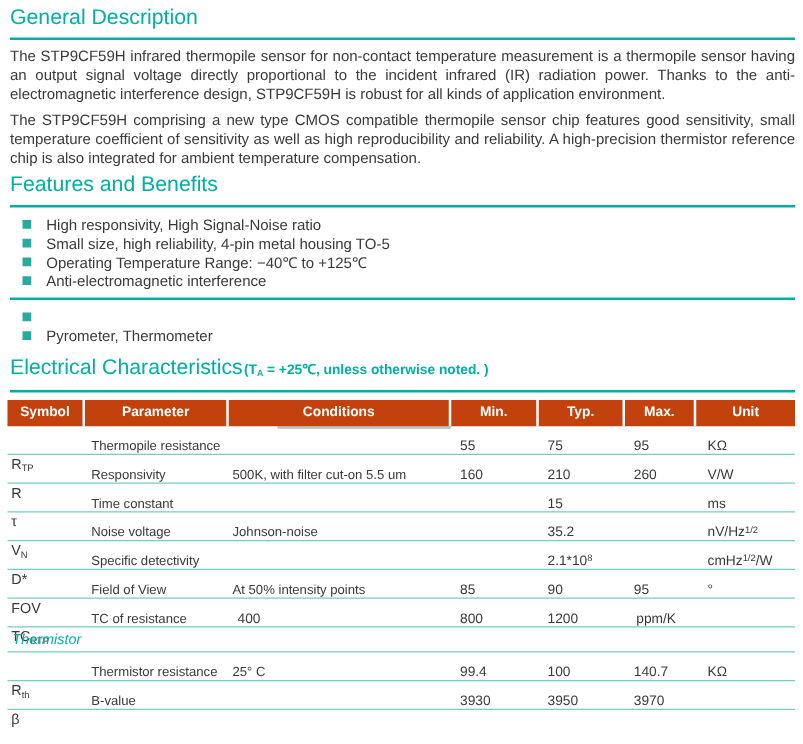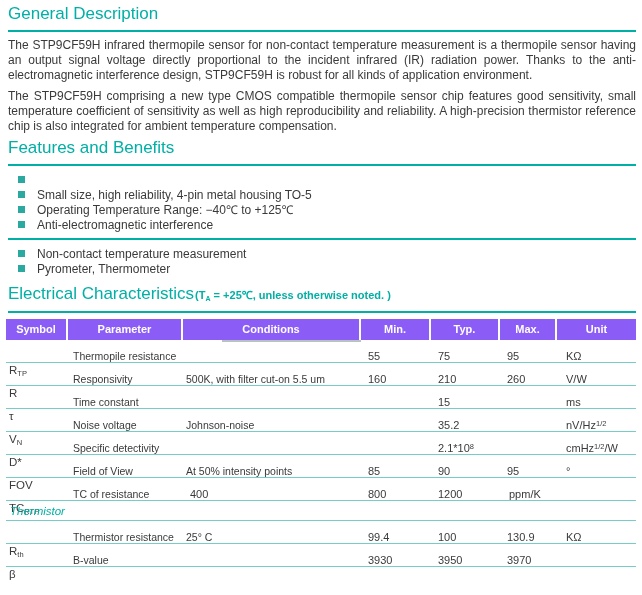--- a/index.html
+++ b/index.html
@@ -64,21 +64,21 @@
     font-size:11px;
   }
   .gridrow{
     display:grid;
     grid-template-columns:62px 115px 178px 70px 69px 57px 79px;
     align-items:center;
     box-sizing:border-box;
   }
   .thead{
     height:21px;
-    background:#8b5cf6;
+    background:#c2410c;
     color:#fff;
     font-weight:bold;
   }
   .thead .th{
     height:21px;
     line-height:21px;
     text-align:center;
     box-sizing:border-box;
   }
   .thead .th:not(:last-child){border-right:2px solid #fff;}
@@ -120,40 +120,40 @@
   <h2 class="sec mt6">General Description</h2>
   <div class="rule"></div>
   <p class="body">The STP9CF59H infrared thermopile sensor for non-contact temperature measurement is a thermopile sensor having an output signal voltage directly proportional to the incident infrared (IR) radiation power. Thanks to the anti-electromagnetic interference design, STP9CF59H is robust for all kinds of application environment.</p>
   <p class="body">The STP9CF59H comprising a new type CMOS compatible thermopile sensor chip features good sensitivity, small temperature coefficient of sensitivity as well as high reproducibility and reliability. A high-precision thermistor reference chip is also integrated for ambient temperature compensation.</p>
 
   <h2 class="sec mt4">Features and Benefits</h2>
   <div class="rule"></div>
   <div class="bullets">
     <div class="bullet-item">
         <span class="sq"></span>
+        <span>High responsivity, High Signal-Noise ratio</span>
       </div>
     <div class="bullet-item">
         <span class="sq"></span>
         <span>Small size, high reliability, 4-pin metal housing TO-5</span>
       </div>
     <div class="bullet-item">
         <span class="sq"></span>
         <span>Operating Temperature Range: −40℃ to +125℃</span>
       </div>
     <div class="bullet-item">
         <span class="sq"></span>
         <span>Anti-electromagnetic interference</span>
       </div>
   </div>
 
   <div class="rule"></div>
   <div class="bullets">
     <div class="bullet-item">
         <span class="sq"></span>
-        <span>Non-contact temperature measurement</span>
       </div>
     <div class="bullet-item">
         <span class="sq"></span>
         <span>Pyrometer, Thermometer</span>
       </div>
   </div>
 
   <h2 class="sec mt8"><span>Electrical Characteristics</span><span class="ec-note"><span>(T</span><sub>A</sub><span> = +25℃, unless otherwise noted. )</span></span></h2>
   <div class="rule"></div>
 
@@ -239,21 +239,21 @@
     </div>
 
     <div class="tsection">Thermistor</div>
 
     <div class="gridrow tr">
       <div class="td sym"><span>R</span><sub>th</sub></div>
       <div class="td param">Thermistor resistance</div>
       <div class="td cond">25° C</div>
       <div class="td num">99.4</div>
       <div class="td num"><span>100</span><sup></sup></div>
-      <div class="td num">130.9</div>
+      <div class="td num">140.7</div>
       <div class="td unit"><span>KΩ</span><sup></sup><span></span></div>
     </div>
 
     <div class="gridrow tr">
       <div class="td sym"><span>β</span><sub></sub></div>
       <div class="td param">B-value</div>
       <div class="td cond"></div>
       <div class="td num">3930</div>
       <div class="td num"><span>3950</span><sup></sup></div>
       <div class="td num">3970</div>

